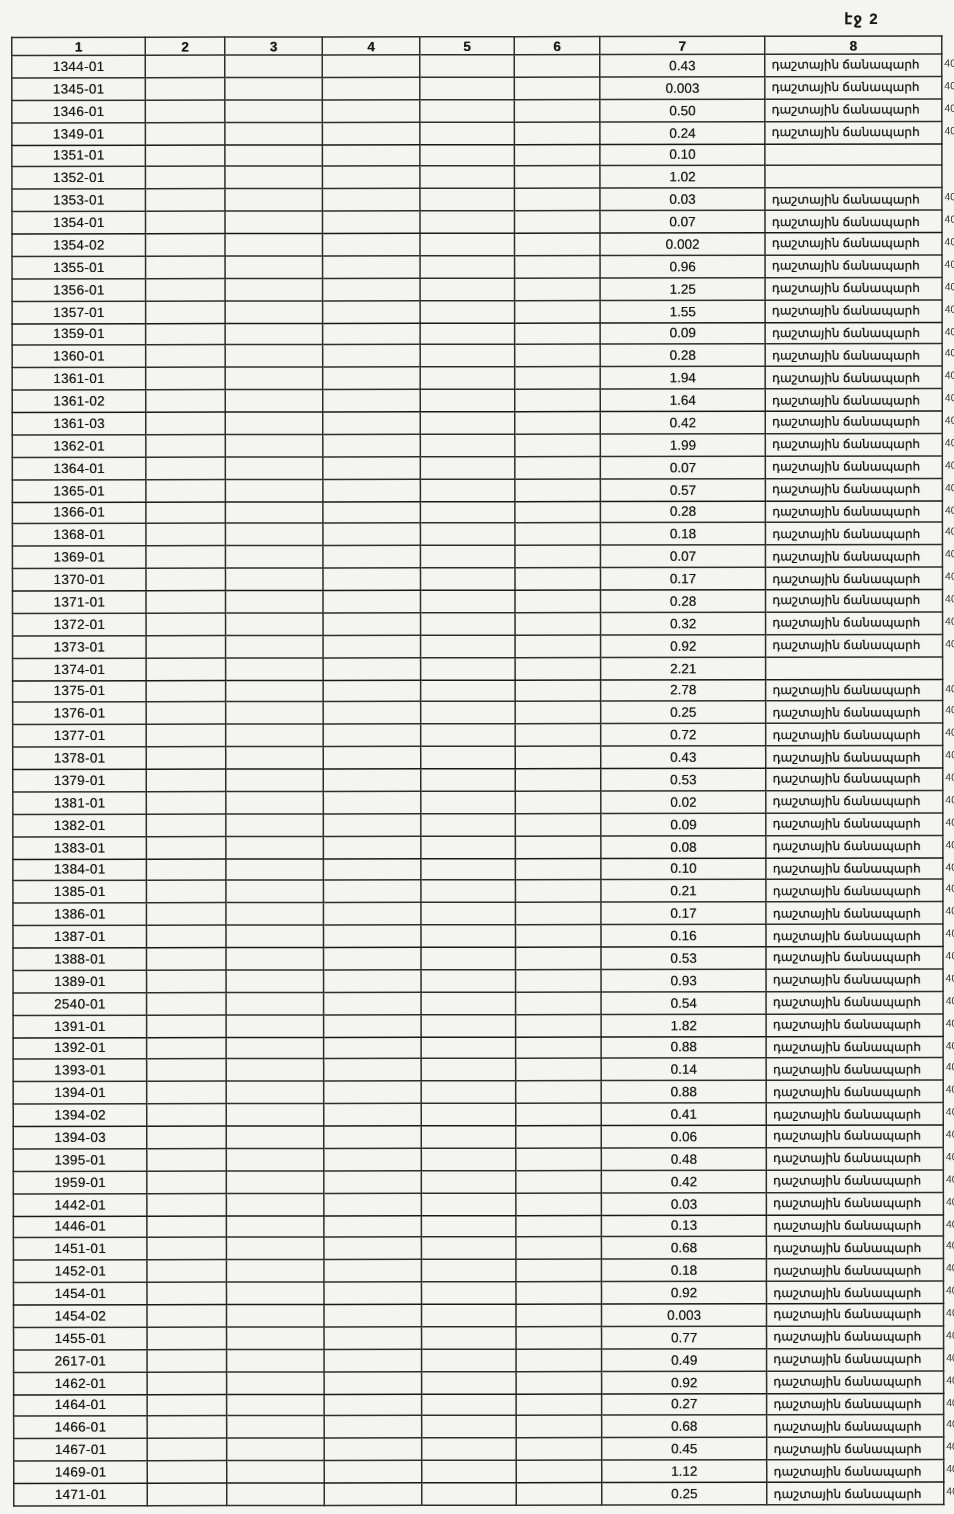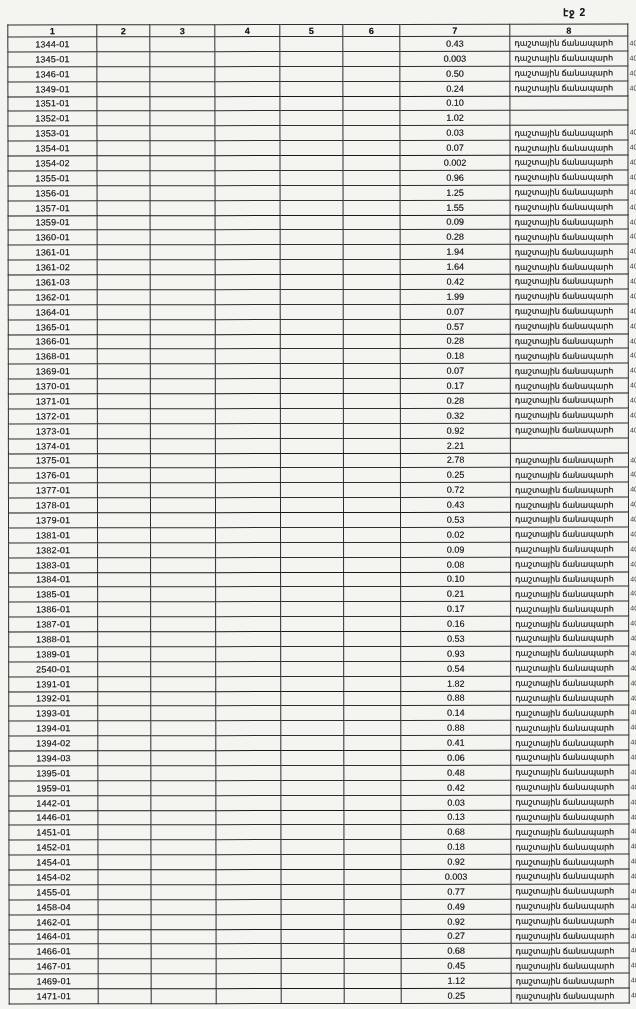--- a/index.html
+++ b/index.html
@@ -658,21 +658,21 @@
         <td class="c1">1455-01</td>
         <td class="c2"></td>
         <td class="c3"></td>
         <td class="c4"></td>
         <td class="c5"></td>
         <td class="c6"></td>
         <td class="c7">0.77</td>
         <td class="c8"><span>դաշտային ճանապարհ</span><span class="edge">40</span></td>
       </tr>
       <tr>
-        <td class="c1">1458-04</td>
+        <td class="c1">2617-01</td>
         <td class="c2"></td>
         <td class="c3"></td>
         <td class="c4"></td>
         <td class="c5"></td>
         <td class="c6"></td>
         <td class="c7">0.49</td>
         <td class="c8"><span>դաշտային ճանապարհ</span><span class="edge">40</span></td>
       </tr>
       <tr>
         <td class="c1">1462-01</td>

